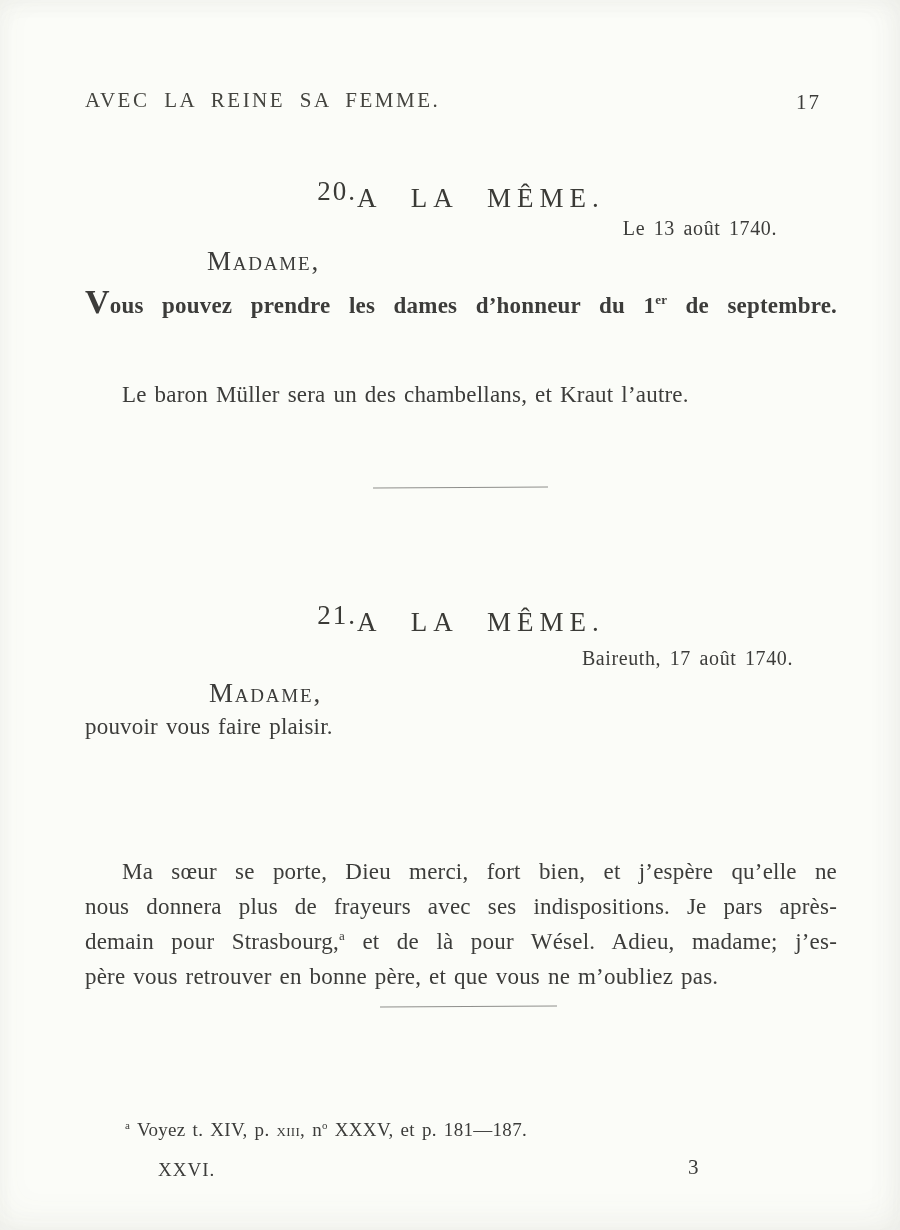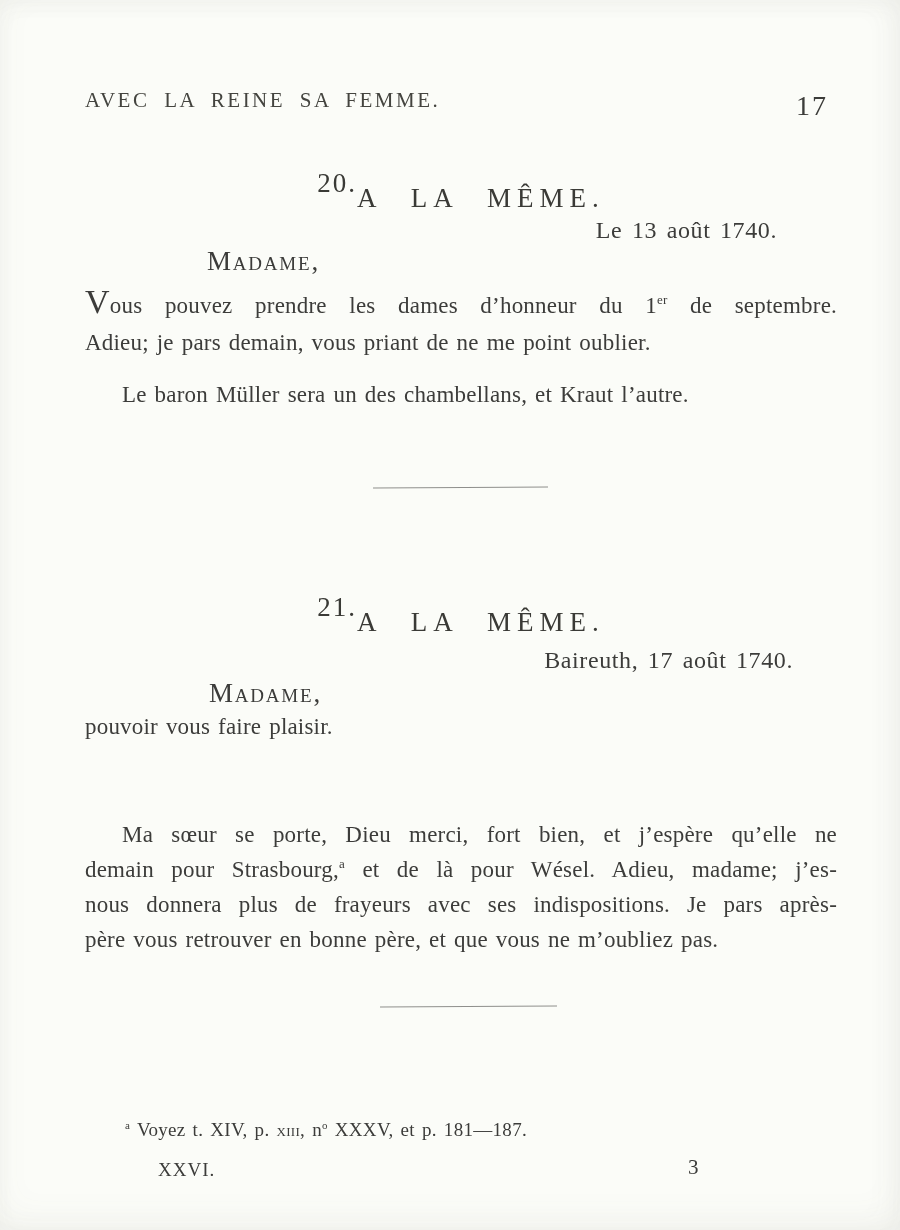--- a/index.html
+++ b/index.html
@@ -28,43 +28,43 @@
     left: 85px; width: 752px; top: 88px;
     text-align: left;
     font-size: 21px;
     letter-spacing: 2.5px;
     word-spacing: 7px;
     color: #44443f;
   }
   .page-number {
     position: absolute;
     left: 796px; top: 90px;
-    font-size: 28px;
+    font-size: 21px;
     letter-spacing: 2px;
   }
 
   
   .letter-heading {
     position: absolute;
     left: 85px; width: 752px;
     display: flex;
     justify-content: center;
-    align-items: flex-start;
+    align-items: center;
     font-size: 27px;
     color: #3a3a36;
   }
   .lh20 { top: 168px; }
   .lh21 { top: 592px; }
   .h-num { letter-spacing: 2px; }
   .h-title { letter-spacing: 6px; word-spacing: 17px; margin-top: 15px; }
 
   
   .dateline {
     position: absolute;
-    font-size: 24px;
+    font-size: 20px;
     letter-spacing: 0.6px;
     word-spacing: 3px;
     text-align: left;
   }
   .dl20 { top: 217px; right: 123px; }
   .dl21 { top: 647px; right: 107px; }
 
   
   .salutation {
     position: absolute;
@@ -77,26 +77,26 @@
 
   
   .para {
     position: absolute;
     left: 85px; width: 752px;
     font-size: 23px;
     letter-spacing: 0.2px;
     word-spacing: 2px;
     color: #3c3c3a;
   }
-  .p20-1 { top: 287px; line-height: 37px; }
+  .p20-1 { top: 287px; line-height: 37px; font-weight: bold; }
   .p20-2 { top: 380px; left: 122px; width: 715px; line-height: 30px; }
   .p21-1 { top: 709px; line-height: 36px; }
   .p21-2 { top: 817px; line-height: 35px; }
   .jl { text-align: justify; text-align-last: justify; }
-  .indent { text-indent: 37px; }
+  .indent { text-indent: 37px; margin-top: 37px; }
   .initial { font-size: 34px; line-height: 0; }
   .para sup, .dateline sup {
     font-size: 13px;
     line-height: 0;
     vertical-align: super;
   }
 
   
   .rule {
     position: absolute;
@@ -143,21 +143,20 @@
   <section>
     <div class="letter-heading lh20">
       <span class="h-num">20.</span>
       <span class="h-title">A LA MÊME.</span>
     </div>
     <div class="dateline dl20">Le 13 août 1740.</div>
     <div class="salutation s20">Madame,</div>
 
     <div class="para p20-1">
       <div class="jl"><span class="initial">V</span><span>ous pouvez prendre les dames d’honneur du 1</span><sup>er</sup><span> de septembre.</span></div>
-      <div>Adieu; je pars demain, vous priant de ne me point oublier.</div>
     </div>
 
     <div class="para p20-2">Le baron Müller sera un des chambellans, et Kraut l’autre.</div>
   </section>
 
   <div class="rule rule1"></div>
 
   <section>
     <div class="letter-heading lh21">
       <span class="h-num">21.</span>
@@ -165,22 +164,22 @@
     </div>
     <div class="dateline dl21">Baireuth, 17 août 1740.</div>
     <div class="salutation s21">Madame,</div>
 
     <div class="para p21-1">
       <div>pouvoir vous faire plaisir.</div>
     </div>
 
     <div class="para p21-2">
       <div class="jl indent">Ma sœur se porte, Dieu merci, fort bien, et j’espère qu’elle ne</div>
+      <div class="jl">nous donnera plus de frayeurs avec ses indispositions. Je pars après-</div>
       <div class="jl"><span>demain pour Strasbourg,</span><sup>a</sup><span> et de là pour Wésel. Adieu, madame; j’es-</span></div>
-      <div class="jl">nous donnera plus de frayeurs avec ses indispositions. Je pars après-</div>
       <div>père vous retrouver en bonne père, et que vous ne m’oubliez pas.</div>
     </div>
   </section>
 
   <div class="rule rule2"></div>
 
   <div class="footnote"><sup>a</sup><span> Voyez t. XIV, p. </span><span class="sc">xiii</span><span>, n</span><sup>o</sup><span> XXXV, et p. 181—187.</span></div>
 
   <div class="footer-sig">XXVI.</div>
   <div class="footer-num">3</div>

